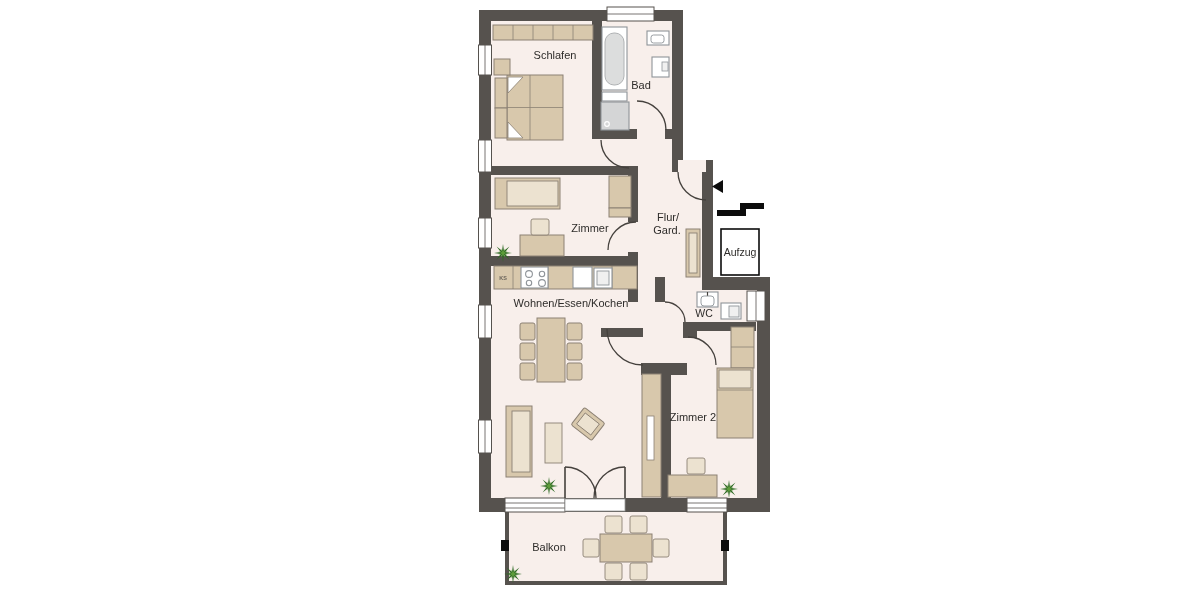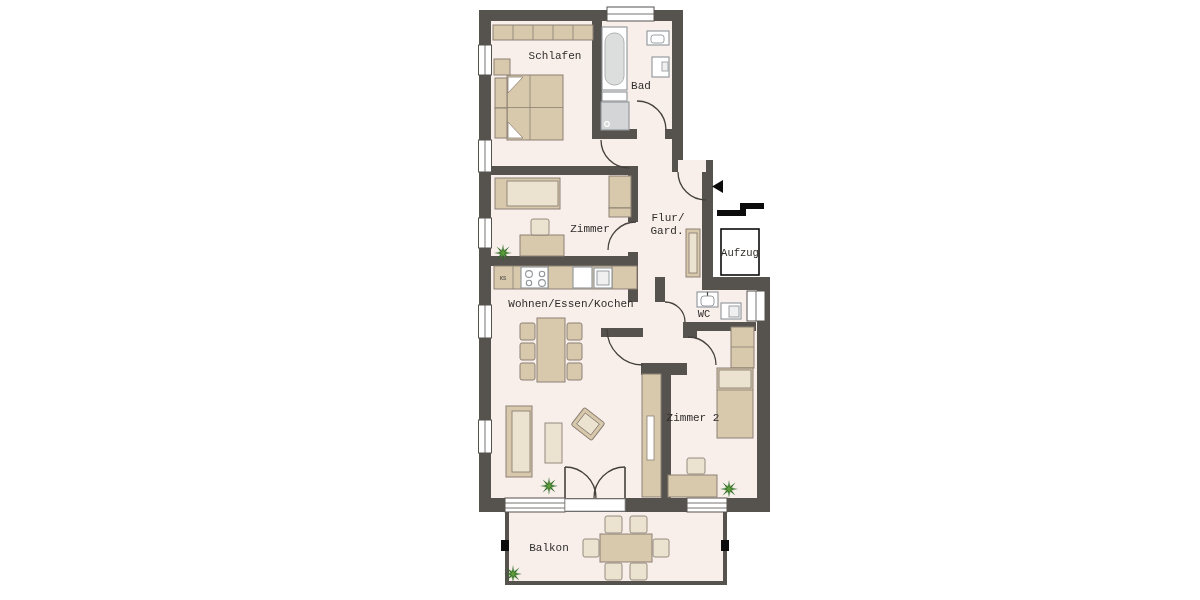--- a/index.html
+++ b/index.html
@@ -1,16 +1,16 @@
 <!DOCTYPE html>
 <html style="--wall: #56524e; --floor: #f8efeb; --furniture: #d8c8ac; --furniture-light: #ece2d0; --furniture-border: #8c8174; --fixture-fill: #ffffff; --fixture-border: #8f9499; --shower: #d4d5d6; --tub: #dcdddd; --line: #45413d; --black: #0c0c0c; --label: #2e2c2a; --plant-dark: #2f6b24; --plant-light: #5d9c3a;"><head>
 <meta charset="utf-8">
 <style>
   html,body{margin:0;padding:0;background:#ffffff;width:1200px;height:600px;overflow:hidden;}
-  .stage{width:1200px;height:596px;position:relative;font-family:Liberation Mono, monospace;}
+  .stage{width:1200px;height:596px;position:relative;font-family:Liberation Sans, sans-serif;}
   svg{display:block;}
   .wall{fill:var(--wall);}
   .floor{fill:var(--floor);}
   .furn{fill:var(--furniture);stroke:var(--furniture-border);stroke-width:1;}
   .furn-light{fill:var(--furniture-light);stroke:var(--furniture-border);stroke-width:0.9;}
   .fixture{fill:var(--fixture-fill);stroke:var(--fixture-border);stroke-width:1.1;}
   .door{fill:none;stroke:var(--line);stroke-width:1.3;}
   .leaf{stroke:var(--line);stroke-width:1.6;}
   .window{fill:#ffffff;stroke:var(--wall);stroke-width:1;}
   .winline{stroke:var(--wall);stroke-width:0.8;}

